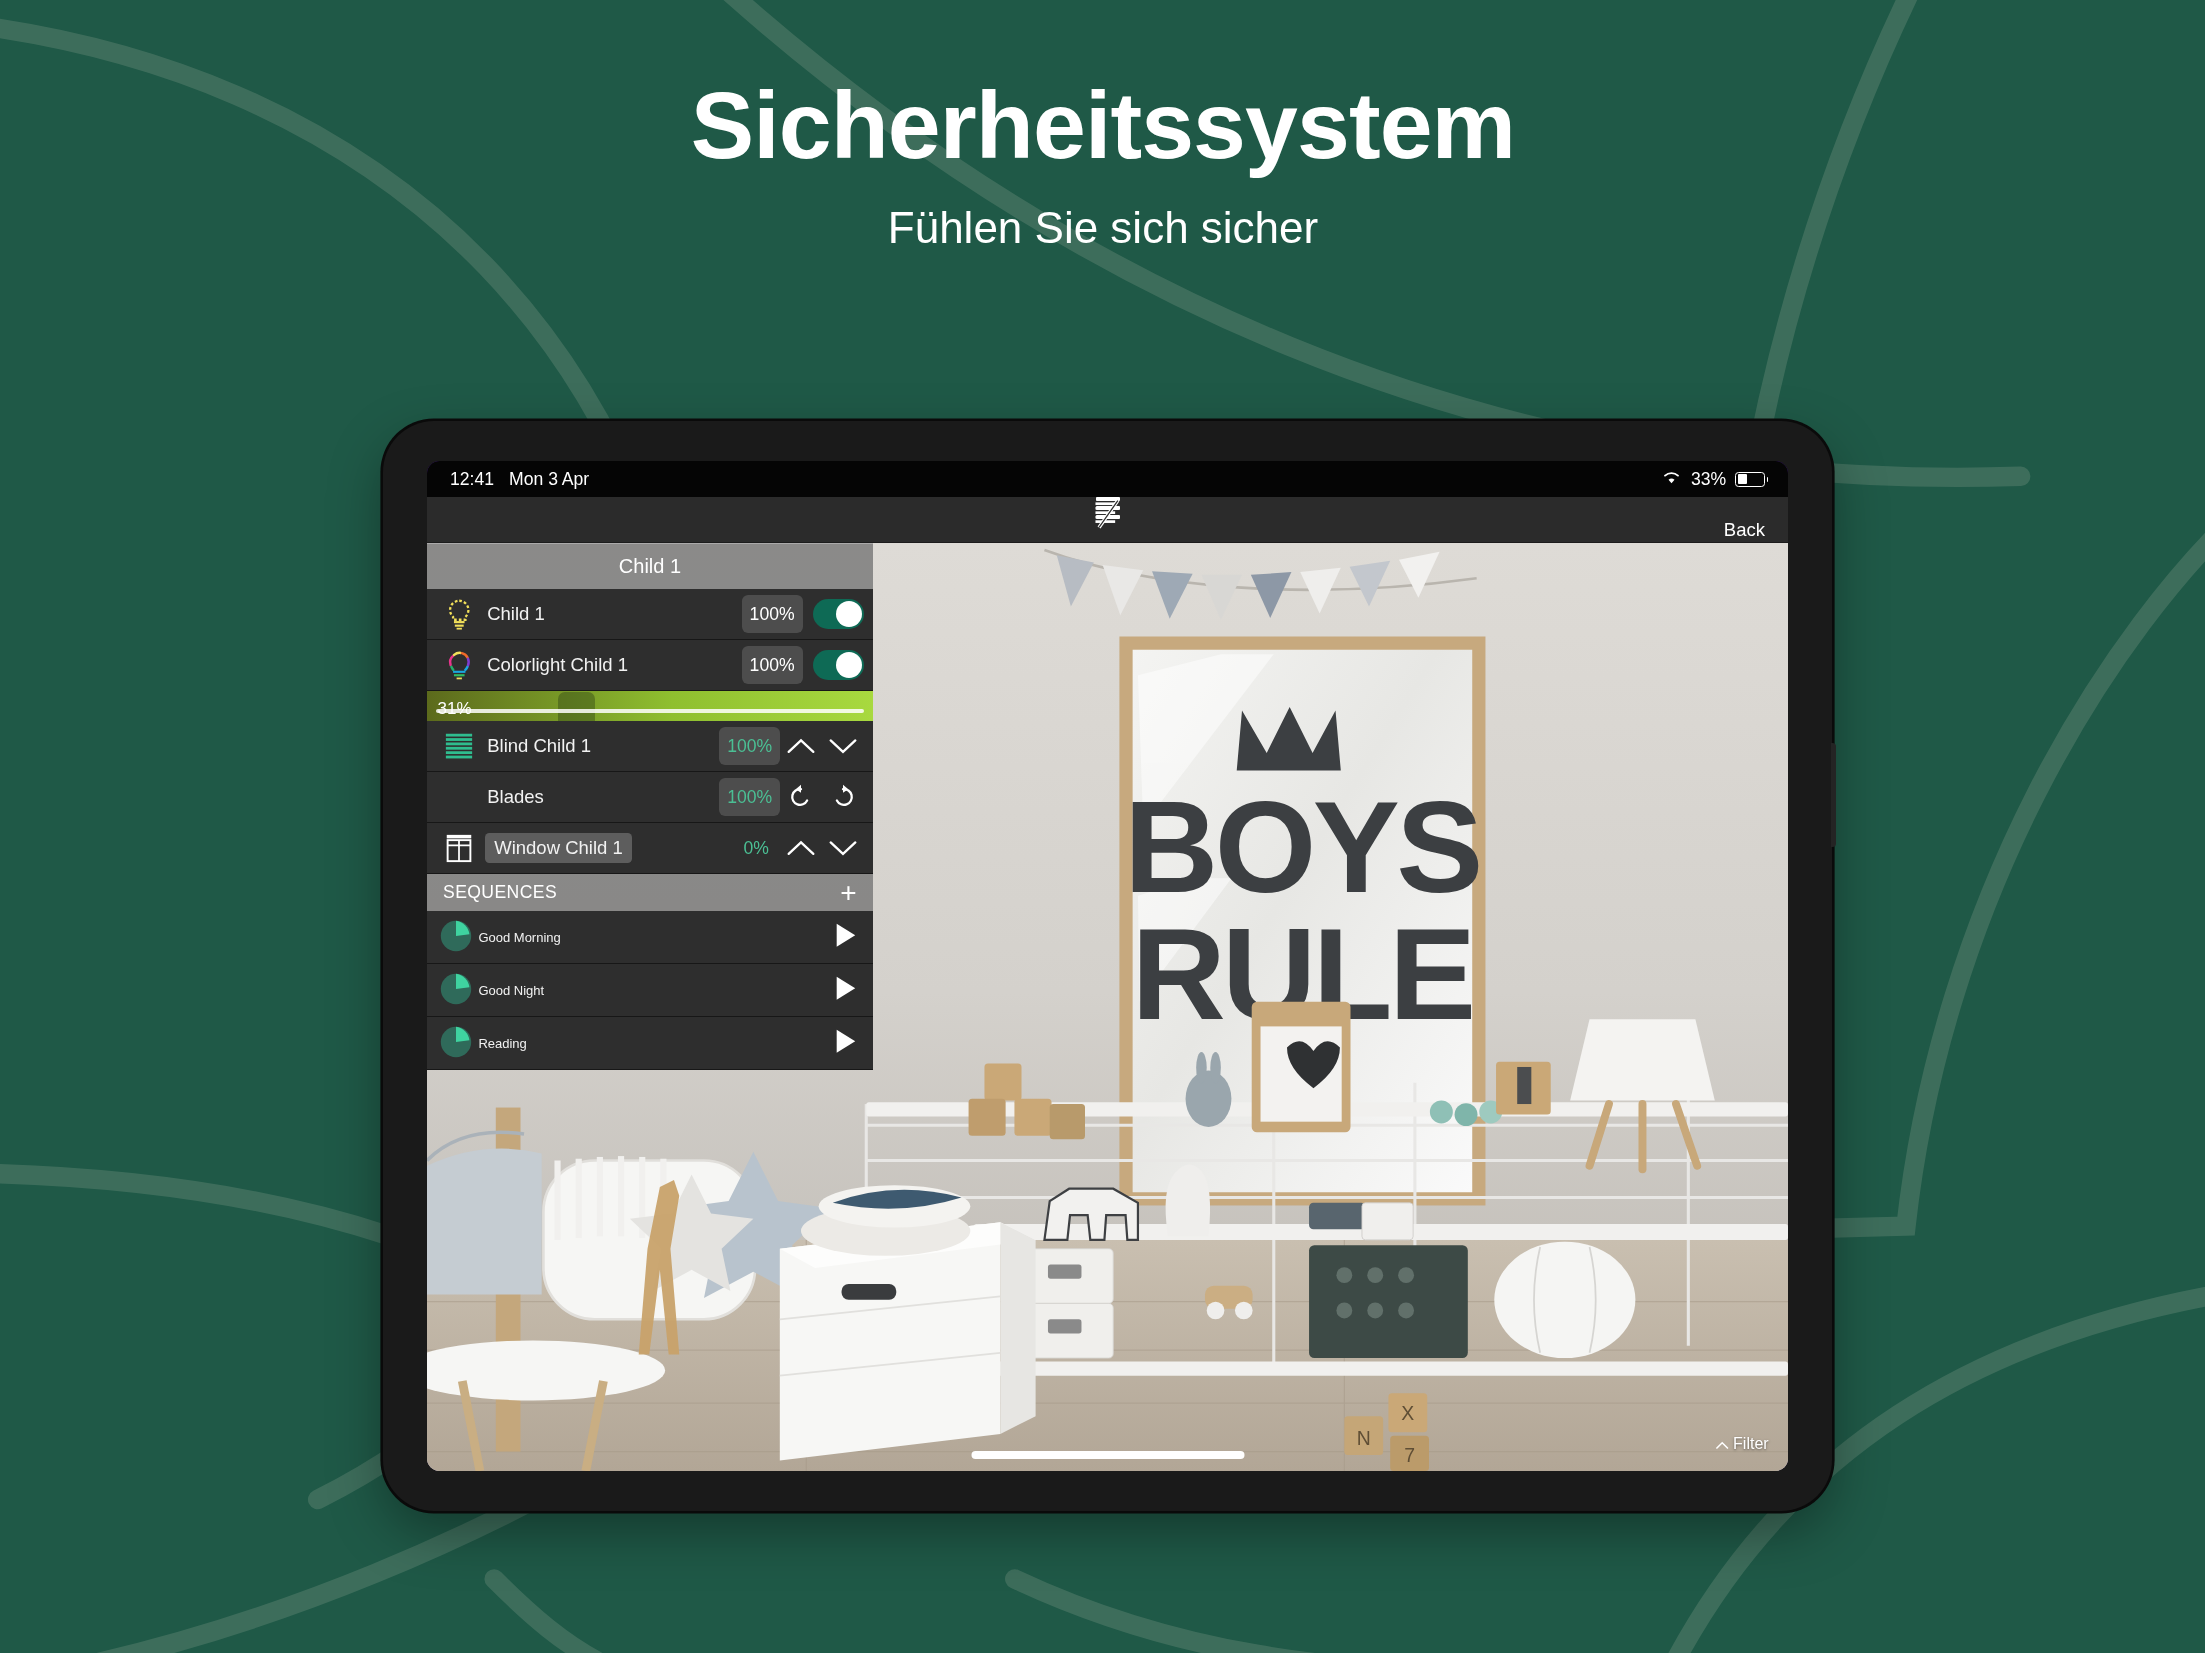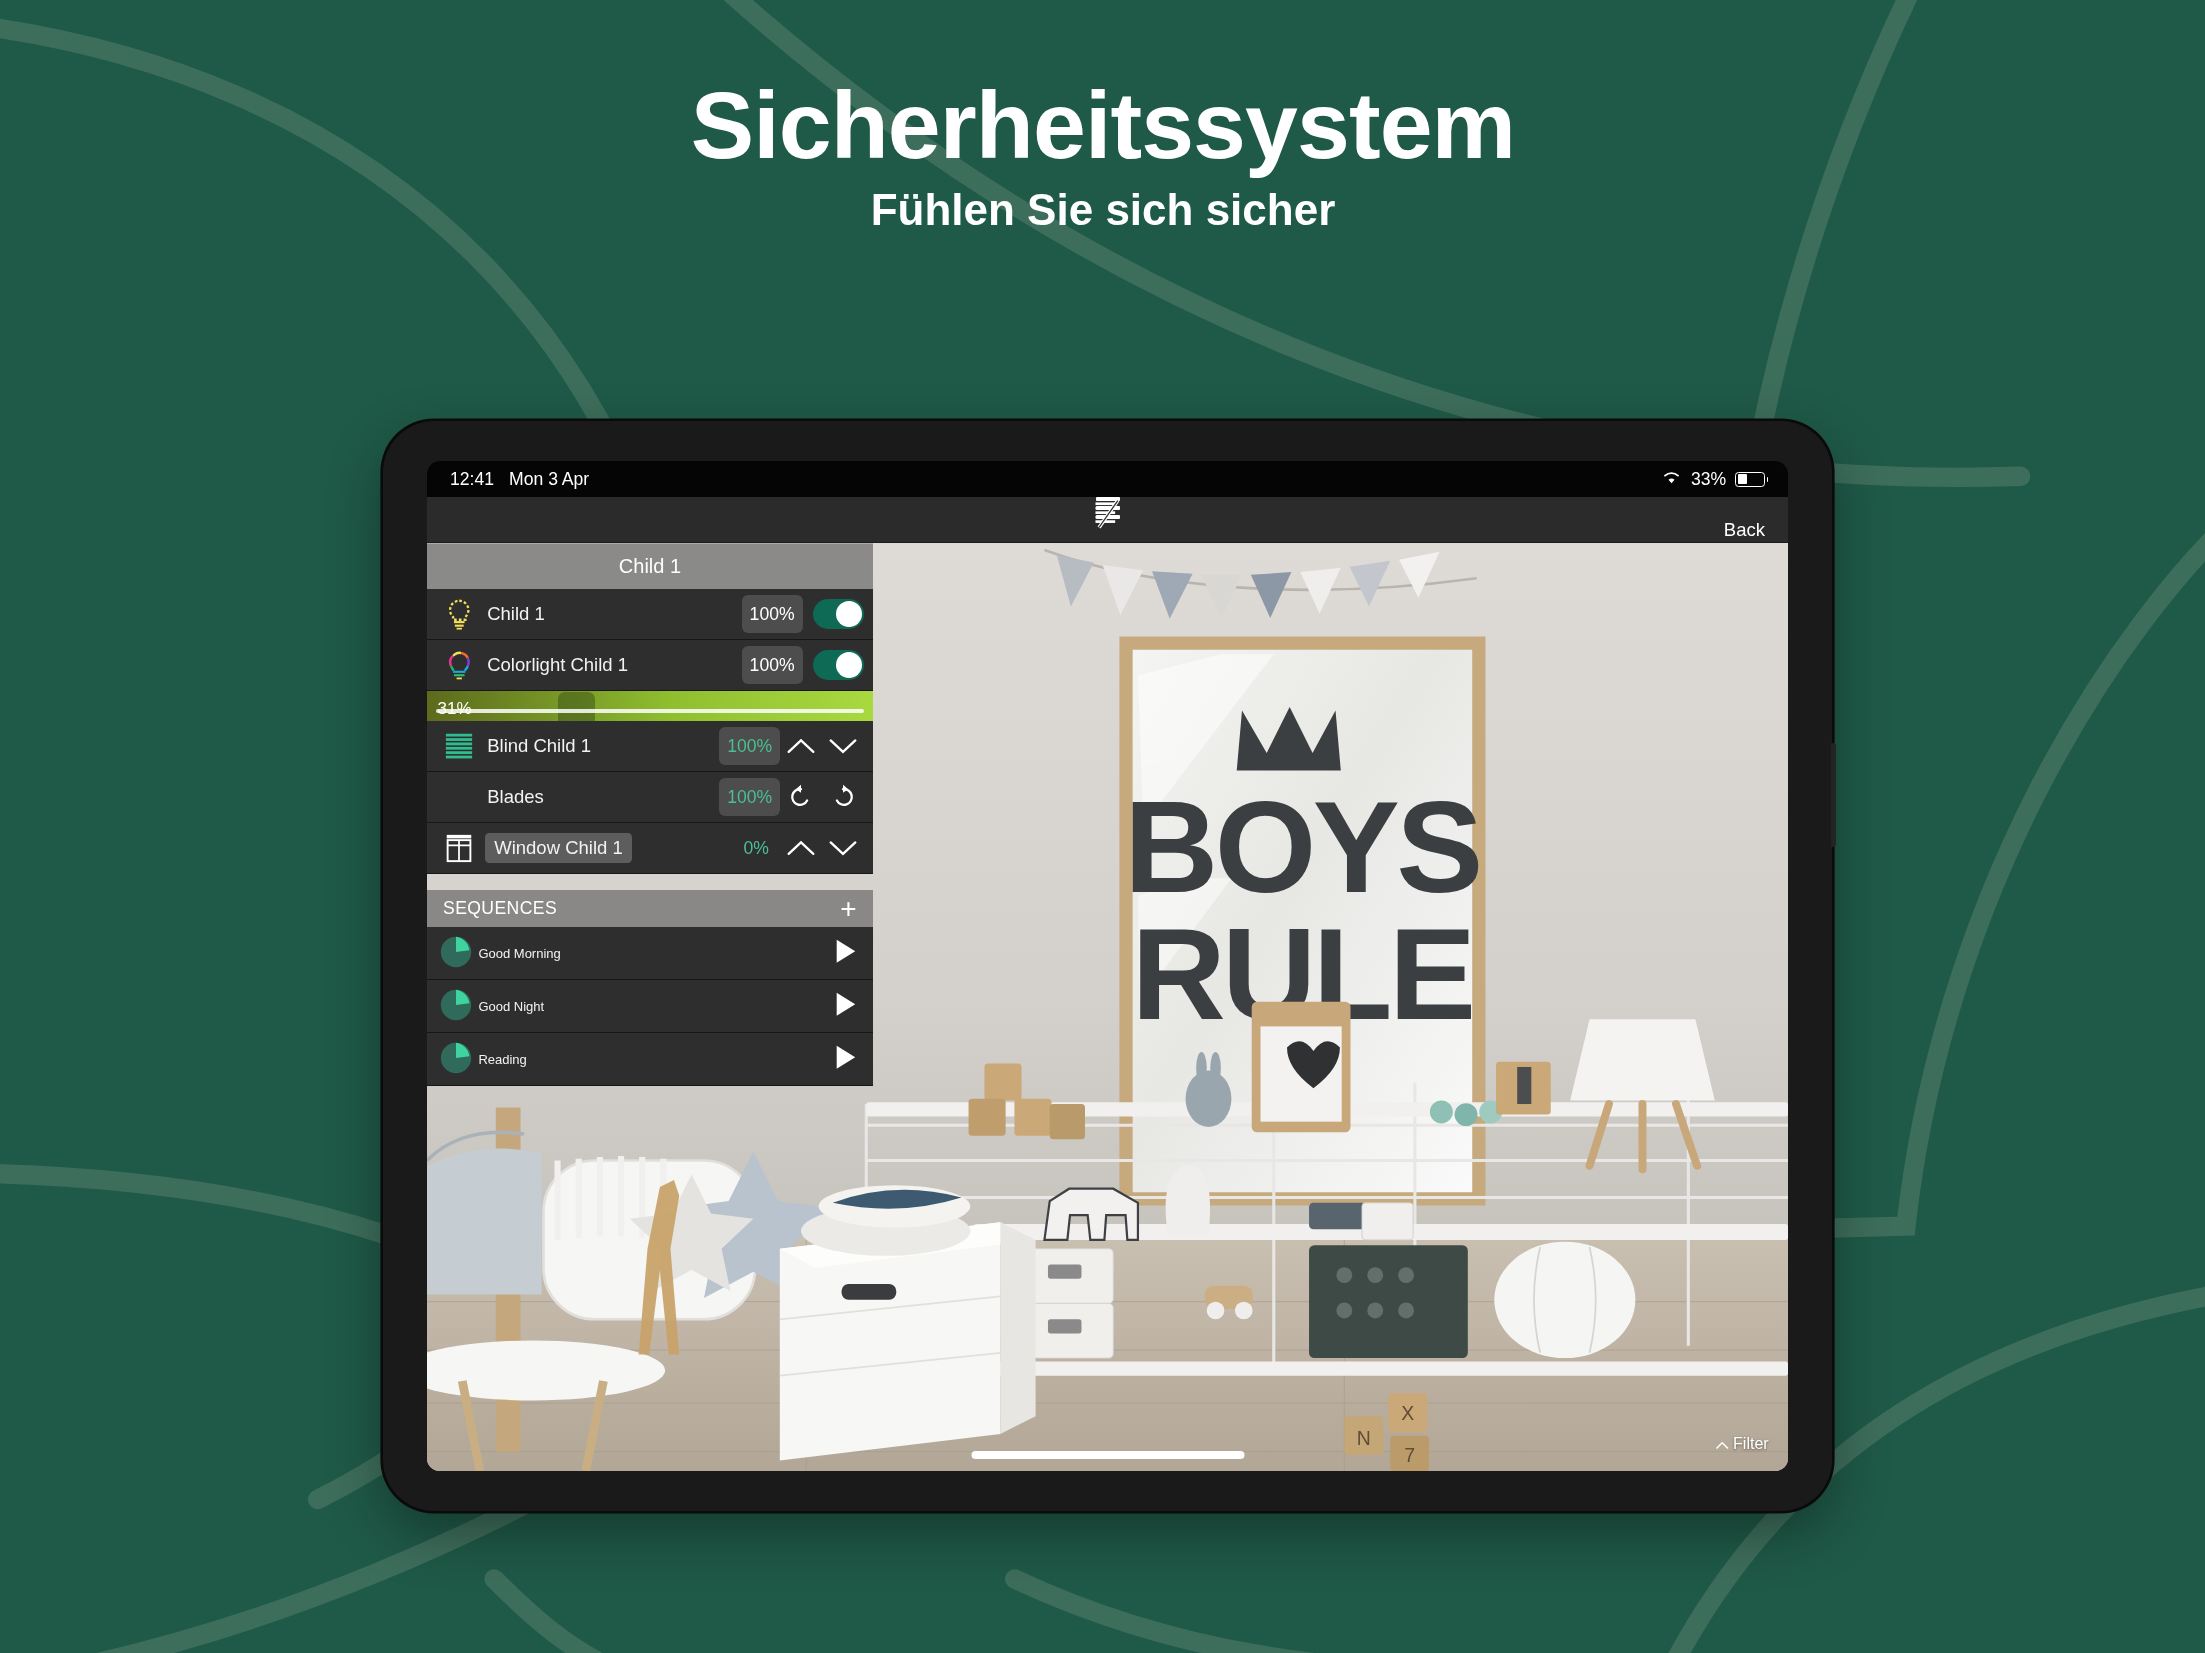--- a/index.html
+++ b/index.html
@@ -26,23 +26,23 @@
   }
   .promo-title {
     margin-top: 76px;
     font-size: 95px;
     font-weight: 700;
     color: #ffffff;
     letter-spacing: -0.9px;
     line-height: 1.05;
   }
   .promo-sub {
-    margin-top: 9px;
+    margin-top: 27px;
     font-size: 44px;
-    font-weight: 700;
+    font-weight: 400;
     color: #ffffff;
     letter-spacing: 0px;
   }
 
   
   .tablet {
     position: absolute;
     left: 383px;
     top: 421px;
     width: 1449px;
@@ -206,21 +206,21 @@
     position: absolute; left: 10.6px; bottom: 1.8px;
     color: #fff; font-size: 17px;
   }
 
   
   .section-head {
     height: 37px;
     background: rgba(118,118,118,.80);
     display: flex; align-items: center;
     padding: 0 16px;
-    color: #ffffff; font-size: 17.6px; letter-spacing: 0.4px; margin-top: 16px;
+    color: #ffffff; font-size: 17.6px; letter-spacing: 0.4px;
   }
   .section-head .plus { margin-left: auto; font-size: 28px; line-height: 1; color: #fff; }
   .seq-row {
     height: 53px;
     background: #2e2e2e;
     display: flex; align-items: center;
     padding: 0 16px 0 12.4px;
     border-bottom: 0.9px solid #171717;
   }
   .seq-label { color: #f2f2f2; font-size: 13px; margin-left: 5px; }

